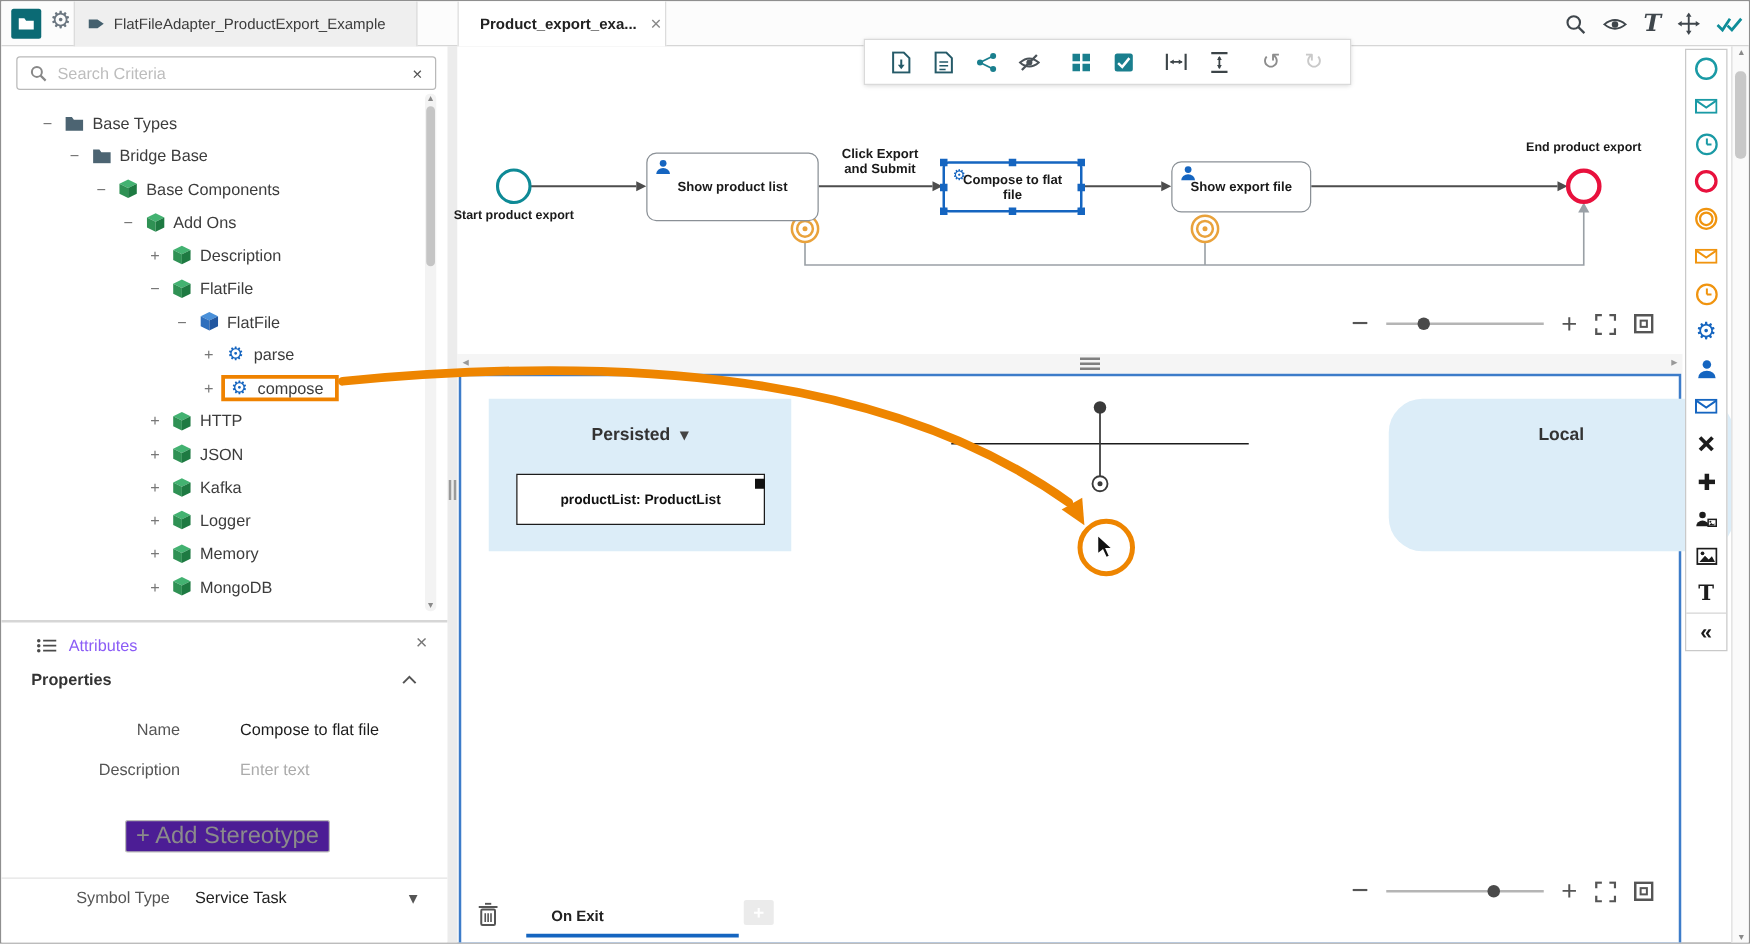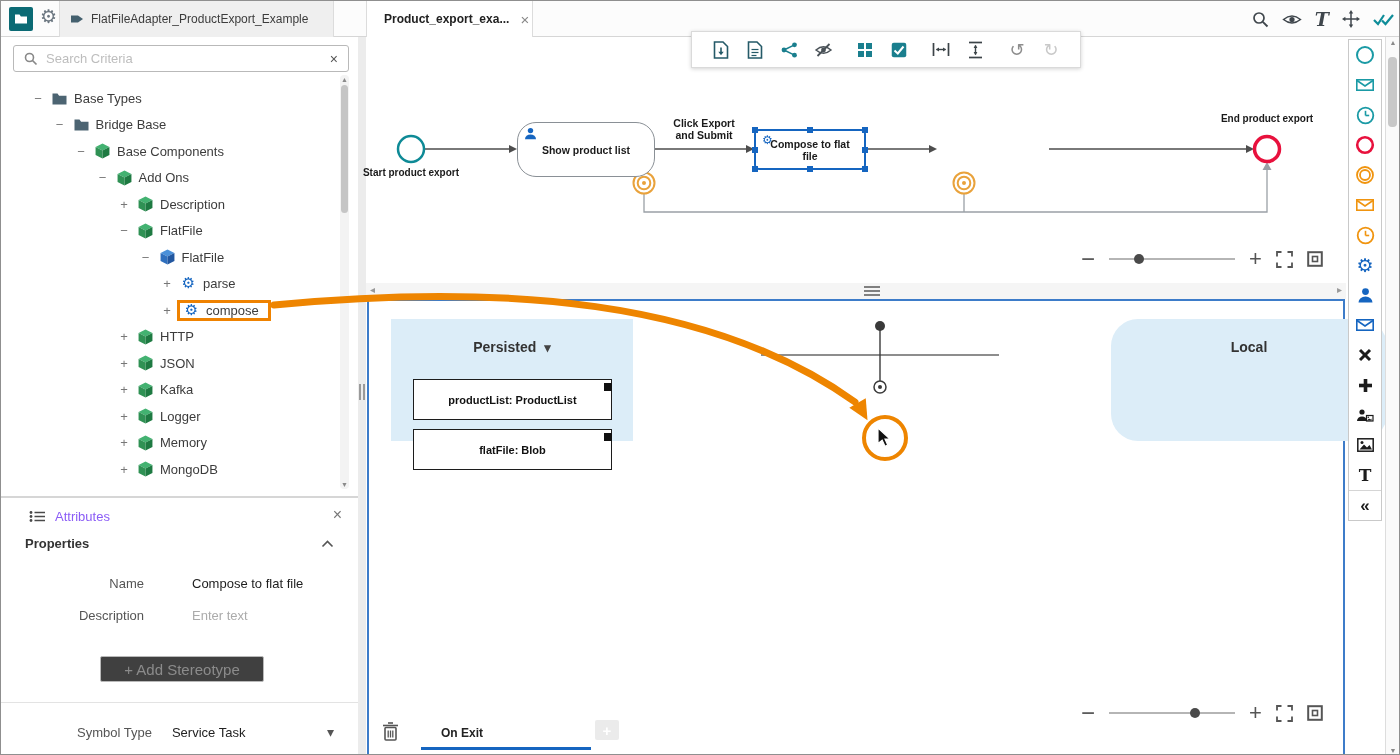--- a/index.html
+++ b/index.html
@@ -42,23 +42,23 @@
   #attr-header { position:absolute; left:0; top:6px; width:100%; height:24px; display:flex; align-items:center; gap:9px; padding:0 20px 0 28px; }
   #attr-header .title { font-size:13px; color:#8b5cf6; }
   #attr-close { position:absolute; right:16px; top:8px; color:#777; font-size:16px; cursor:pointer; }
   #props-row { position:absolute; left:0; top:38px; width:100%; display:flex; align-items:center; padding:0 24px; }
   #props-row .title { font-size:13px; font-weight:bold; color:#333; flex:1; }
   .field-row { position:absolute; left:0; width:100%; display:flex; align-items:center;gap:36px; }
   .f-label { width:143px; text-align:right; font-size:13px; color:#555; }
   .f-value { margin-left:12px; font-size:13px; color:#1d1d1d; }
   .f-desc-input { margin-left:12px; border:none; outline:none; font-size:13px; width:160px; font-family:"Liberation Sans",sans-serif; }
   .f-desc-input::placeholder { color:#ababab; }
-  #add-stereo { position:absolute; left:99px; top:158px; width:164px; height:26px; background:#404040; border:1px solid #b9b9b9; border-radius:2px; color:#8b8b8b; font-size:15px; cursor:pointer; font-family:"Liberation Sans",sans-serif; }
+  #add-stereo { position:absolute; left:99px; top:158px; width:164px; height:26px; background:#4c1d95; border:1px solid #b9b9b9; border-radius:2px; color:#8b8b8b; font-size:19px; cursor:pointer; font-family:"Liberation Sans",sans-serif; }
   #symbol-divider { position:absolute; left:0; top:204px; width:100%; border-top:1px solid #e3e3e3; }
-  #symbol-row { position:absolute; left:0; top:212px; width:100%; height:30px; display:flex; align-items:flex-end; padding-left:76px; }
+  #symbol-row { position:absolute; left:0; top:212px; width:100%; height:30px; display:flex; align-items:flex-start; padding-left:60px; }
   #symbol-row .sl { font-size:13px; color:#555; }
   #symbol-row .sv { font-size:13px; color:#222; margin-left:20px; }
   #symbol-row .caret { position:absolute; right:24px; color:#555; font-size:14px; cursor:pointer; }
 
   
   #v-divider { position:absolute; left:357px; top:36px; width:8px; height:719px; background:#ececec; }
   #v-handle { position:absolute; left:1px; top:347px; display:flex; gap:2px; }
   #v-handle i { display:block; width:2px; height:16px; background:#9a9a9a; }
   #h-divider { position:absolute; left:365px; top:282px; width:980px; height:16px; background:#f5f5f5; }
   #h-divider .larr { position:absolute; left:4px; top:1px; color:#999; font-size:10px; }
@@ -76,21 +76,21 @@
   #bpmn-svg { position:absolute; left:365px; top:66px; }
   .flow { stroke:#4d4d4d; stroke-width:1.5; }
   .ah { fill:#4d4d4d; }
   .gflow { stroke:#9aa0a6; stroke-width:1.3; fill:none; }
   .gah { fill:#9aa0a6; }
   .evt-start { fill:#fff; stroke:#0e8a96; stroke-width:2.5; }
   .evt-end { fill:#fff; stroke:#e8113d; stroke-width:3.5; }
   .sp-outer { fill:#fff; stroke:#e9a23b; stroke-width:2; }
   .sp { fill:none; stroke:#e9a23b; stroke-width:2; }
   .sp-dot { fill:#e9a23b; }
-  .task { position:absolute; background:#fff; border:1.5px solid #8a9096; border-radius:19px; display:flex; align-items:center; justify-content:center; text-align:center; font-size:10.5px; font-weight:bold; color:#1a1a1a; z-index:3; }
+  .task { position:absolute; background:#fff; border:1.5px solid #8a9096; border-radius:8px; display:flex; align-items:center; justify-content:center; text-align:center; font-size:10.5px; font-weight:bold; color:#1a1a1a; z-index:3; }
   .task .corner-ic { position:absolute; left:6px; top:4px; }
   .task.selected { border:2px solid #1565c0; border-radius:5px; }
   .task .hdl { position:absolute; width:6px; height:6px; background:#1565c0; }
   .evt-label { position:absolute; font-size:10px; font-weight:bold; color:#1a1a1a; text-align:center; z-index:3; }
   #flow-label { position:absolute; left:656px; top:116px; width:94px; text-align:center; font-size:10.5px; font-weight:bold; color:#1a1a1a; line-height:1.15; z-index:3; }
   .zoom { position:absolute; display:flex; align-items:center; gap:14px; z-index:4; }
   .zoom .zminus { font-size:24px; color:#555; cursor:pointer; line-height:1; }
   .zoom .zplus { font-size:22px; color:#555; cursor:pointer; line-height:1; }
   .ztrack { position:relative; width:126px; height:2px; background:#b5b5b5; }
   .zdot { position:absolute; top:-4px; width:10px; height:10px; border-radius:50%; background:#4a4a4a; cursor:pointer; }
@@ -545,20 +545,27 @@
     <span>Compose to flat file</span>
     <span class="hdl" style="left:-4px; top:-4px;"></span>
       <span class="hdl" style="left:50%; margin-left:-3px; top:-4px;"></span>
       <span class="hdl" style="right:-4px; top:-4px;"></span>
     <span class="hdl" style="left:-4px; top:50%; margin-top:-3px;"></span>
       <span class="hdl" style="right:-4px; top:50%; margin-top:-3px;"></span>
     <span class="hdl" style="left:-4px; bottom:-4px;"></span>
       <span class="hdl" style="left:50%; margin-left:-3px; bottom:-4px;"></span>
       <span class="hdl" style="right:-4px; bottom:-4px;"></span>
   </div>
+  <div class="task" style="left:936px; top:128px; width:112px; height:41px;">
+    <span class="corner-ic" style="top:2px;"><svg width="13" height="13" viewBox="0 0 13 13">
+          <circle cx="6.5" cy="3.6" r="2.7" fill="#1565c0"></circle>
+          <path d="M1 12.2 a5.5 4.8 0 0 1 11 0 Z" fill="#1565c0"></path>
+        </svg></span>
+    <span>Show export file</span>
+  </div>
   <div class="evt-label" style="left:355px; top:166px; width:110px;">Start product export</div>
   <div class="evt-label" style="left:1211px; top:112px; width:110px;">End product export</div>
   <div id="flow-label">
     <div>Click Export</div>
     <div>and Submit</div>
   </div>
 
   <div class="zoom" style="left:1080px; top:246px;">
     <span class="zminus">−</span>
     <div class="ztrack">
@@ -583,24 +590,20 @@
 
   <div id="bottom-canvas">
     <div class="data-block" style="left:22px; top:18px; width:242px; height:122px;">
       <div class="block-title">
         <span>Persisted</span>
         <span class="block-caret">▾</span>
       </div>
     </div>
     <div class="var-box" style="left:44px; top:78px;">
       <span>productList: ProductList</span>
-        <span class="port"></span>
-    </div>
-    <div class="var-box" style="left:44px; top:128px;">
-      <span>flatFile: Blob</span>
         <span class="port"></span>
     </div>
 
     <svg id="map-svg" width="978" height="457">
       <line x1="392" y1="54" x2="630" y2="54" stroke="#1c1c1c" stroke-width="1.2"></line>
       <circle cx="511" cy="25" r="5" fill="#3a3a3a"></circle>
       <line x1="511" y1="25" x2="511" y2="80" stroke="#3a3a3a" stroke-width="1.4"></line>
       <circle cx="511" cy="86" r="6" fill="#fff" stroke="#3a3a3a" stroke-width="1.5"></circle>
       <circle cx="511" cy="86" r="2" fill="#3a3a3a"></circle>
     </svg>

